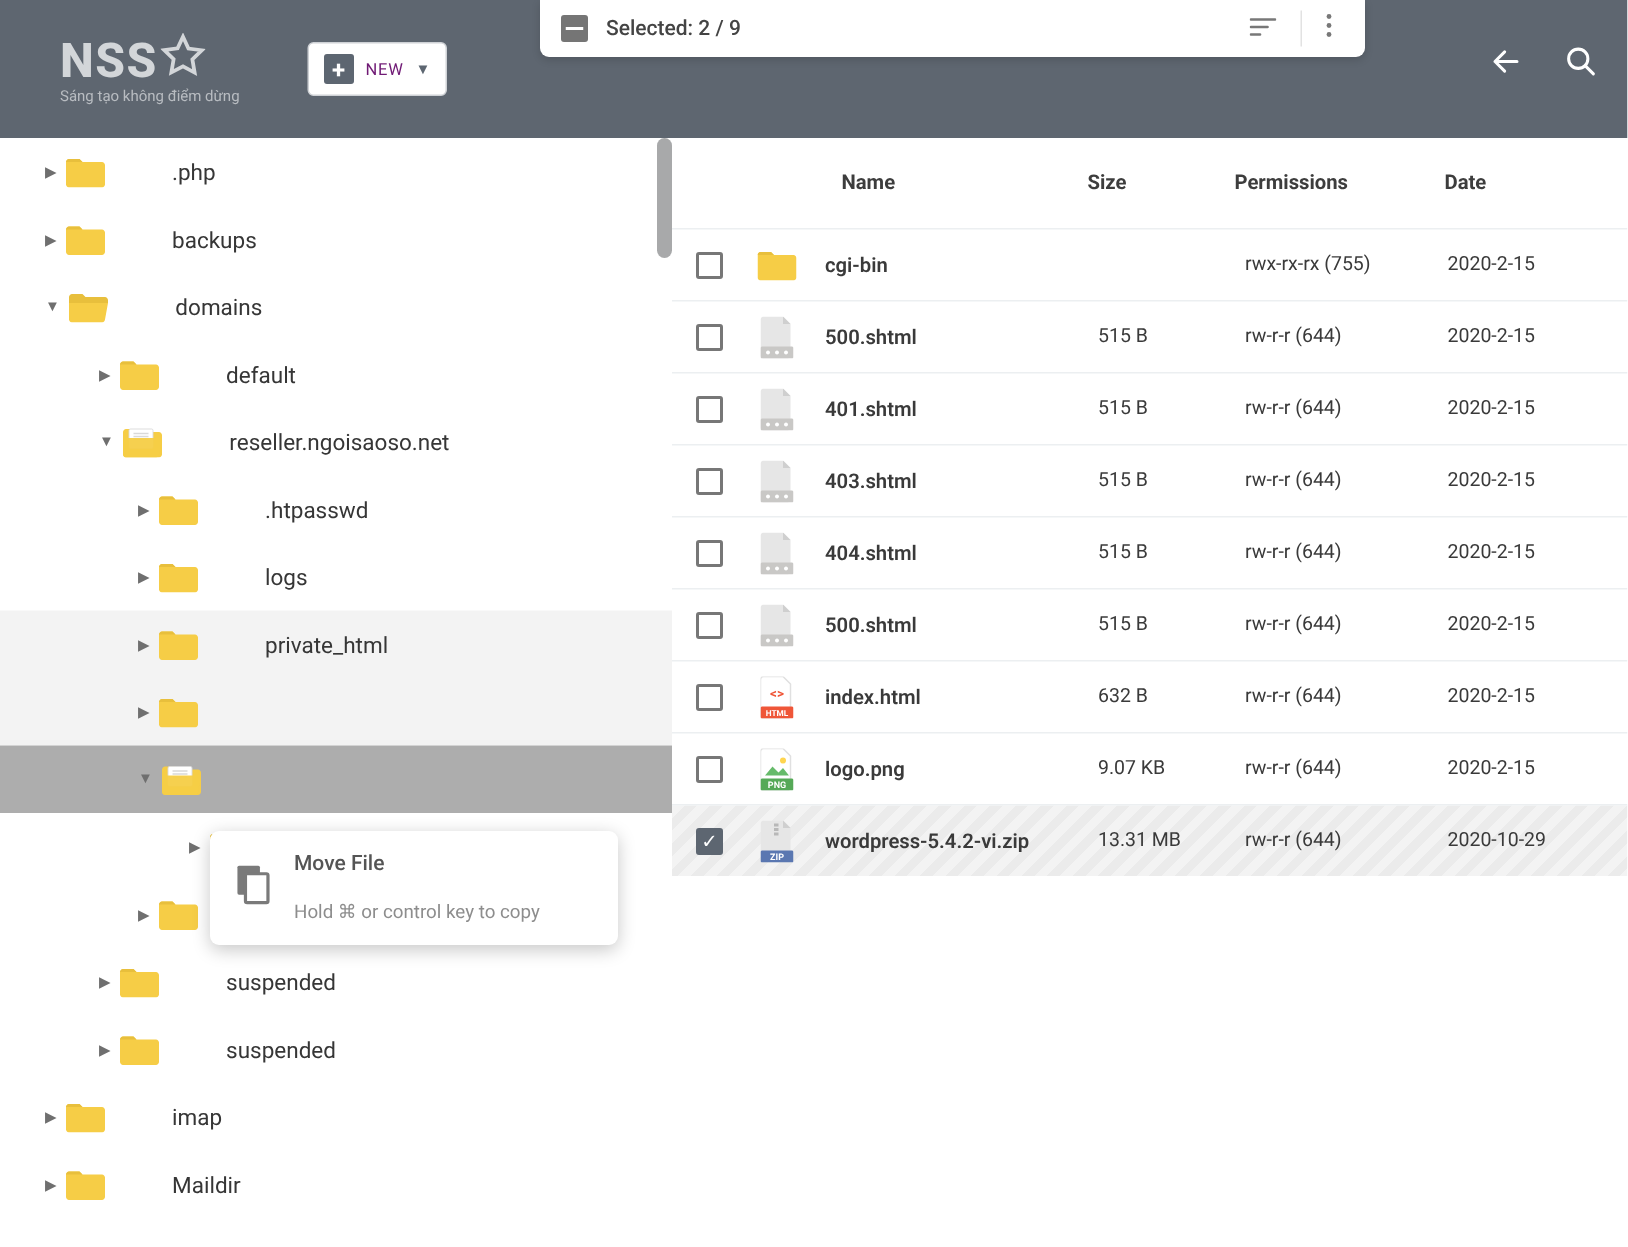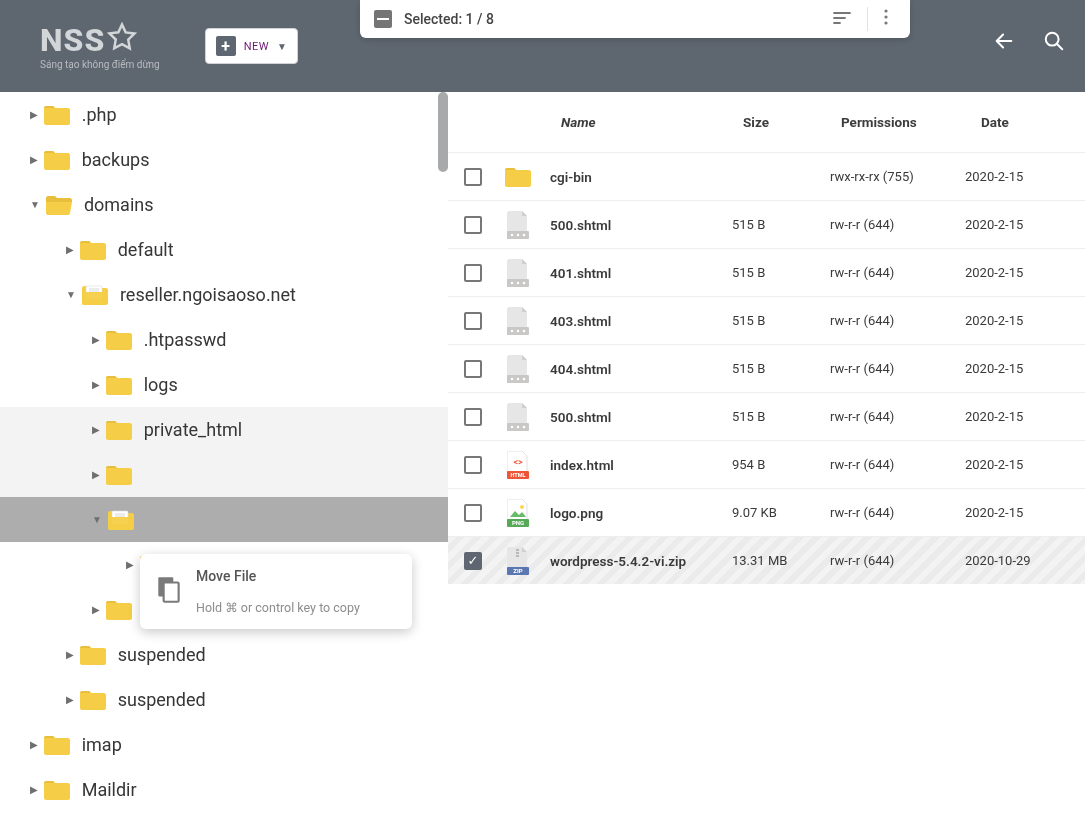--- a/index.html
+++ b/index.html
@@ -26,34 +26,34 @@
 .hdr-ic { cursor: pointer; }
 
 .main { display: flex; height: calc(100% - 92px); }
 .sidebar { width: 448px; background: #fff; overflow-y: auto; position: relative; }
 .sb-scroll { position: absolute; right: 0; top: 0; width: 10px; height: 80px; background: #a8a9aa; border-radius: 5px; }
 
 .tree-row { display: flex; align-items: center; height: 45px; cursor: pointer; position: relative; }
 .tri { color: #6f6f6f; font-size: 10px; margin-right: 6px; }
 .fld-ic { width: 26px; height: 20px; margin-right: 12px; position: relative; }
 .fld-ic svg { width: 100%; height: 100%; }
-.tree-lbl { font-size: 18px; color: #363636; }
+.tree-lbl { font-size: 15px; color: #363636; margin-left: 33px; }
 .tree-row.drag-over { background: #adadad; }
 .tree-row.drag-over .tree-lbl { color: #fff; }
 .tree-row.dim { background: #f3f3f3; }
 
 .tooltip { position: absolute; left: 140px; top: 462px; width: 272px; background: #fff; border-radius: 6px; box-shadow: 0 3px 12px rgba(0,0,0,0.22); padding: 14px 16px; display: flex; align-items: center; gap: 14px; z-index: 10; }
 .tooltip-ic { color: #7a7a7a; }
 .tooltip-txt .tt-title { font-size: 14px; color: #555; font-weight: 500; }
 .tooltip-txt .tt-sub { font-size: 12.5px; color: #8d8d8d; margin-top: 16px; }
 
 .content { flex: 1; background: #fff; display: flex; flex-direction: column; }
 .thead { display: flex; align-items: center; height: 60px; padding-left: 113px; border-bottom: none; }
 .thead .col { font-size: 13.5px; color: #3d3d3d; font-weight: 700; }
-.col-name { width: 182px; font-style: italic; }
+.col-name { width: 164px; }
 .col-size { width: 98px; }
 .col-perm { width: 140px; }
 .col-date { flex: 1; }
 
 .trow { display: flex; align-items: center; height: 48px; border-top: 1px solid #eceff1; padding-left: 16px; }
 .trow.checked { background: repeating-linear-gradient(135deg, #f3f3f3 0 6px, #ebebeb 6px 12px); }
 .chk { width: 18px; height: 18px; border: 2px solid #777; border-radius: 2px; cursor: pointer; display: flex; align-items: center; justify-content: center; }
 .chk.on { background: #5d6671; border-color: #5d6671; color: #fff; font-size: 13px; }
 .ficon { width: 28px; height: 32px; margin-left: 22px; margin-right: 18px; display: flex; align-items: center; justify-content: center; }
 .trow .nm { width: 182px; font-size: 13.5px; color: #3a3a3a; font-weight: 600; }
@@ -81,21 +81,21 @@
     <span class="lbl">NEW</span>
     <span class="arrow-d">▼</span>
   </div>
 
   <div class="sel-bar">
     <div class="sel-chk">
       <svg width="12" height="2">
           <rect width="12" height="2" fill="#fff"></rect>
         </svg>
     </div>
-    <div class="sel-txt">Selected: 1 / 8</div>
+    <div class="sel-txt">Selected: 2 / 9</div>
     <div class="sel-sort">
       <svg width="18" height="14" viewBox="0 0 18 14">
           <path stroke="#787878" stroke-width="1.8" d="M1 2h16M1 7h11M1 12h6" stroke-linecap="round"></path>
         </svg>
     </div>
     <div class="sel-div"></div>
     <div class="sel-more">
       <svg width="4" height="16" viewBox="0 0 4 16">
           <circle cx="2" cy="2" r="1.6" fill="#787878"></circle>
           <circle cx="2" cy="8" r="1.6" fill="#787878"></circle>
@@ -380,21 +380,21 @@
        <div class="chk"></div>
        <div class="ficon">
             <svg width="22" height="28" viewBox="0 0 22 28">
               <path fill="#fff" stroke="#e0e0e0" d="M2 0h13l5 5v21c0 1-1 2-2 2H2c-1 0-2-1-2-2V2c0-1 1-2 2-2z"></path>
               <text x="11" y="14" text-anchor="middle" font-size="9" fill="#ef5638" font-weight="bold">&lt;&gt;</text>
               <rect x="0" y="20" width="22" height="8" rx="1" fill="#ef5638"></rect>
               <text x="11" y="26" text-anchor="middle" font-size="5.5" fill="#fff" font-weight="bold">HTML</text>
             </svg>
           </div>
        <div class="nm">index.html</div>
-       <div class="sz">954 B</div>
+       <div class="sz">632 B</div>
        <div class="pm">rw-r-r (644)</div>
        <div class="dt">2020-2-15</div>
      </div>
         <div class="trow">
        <div class="chk"></div>
        <div class="ficon">
             <svg width="22" height="28" viewBox="0 0 22 28">
               <path fill="#fff" stroke="#e0e0e0" d="M2 0h13l5 5v21c0 1-1 2-2 2H2c-1 0-2-1-2-2V2c0-1 1-2 2-2z"></path>
               <path fill="#66bb6a" d="M3 18l5-6 4 4 3-3 4 5H3z"></path>
               <circle cx="15" cy="8" r="2" fill="#ffd54f"></circle>

